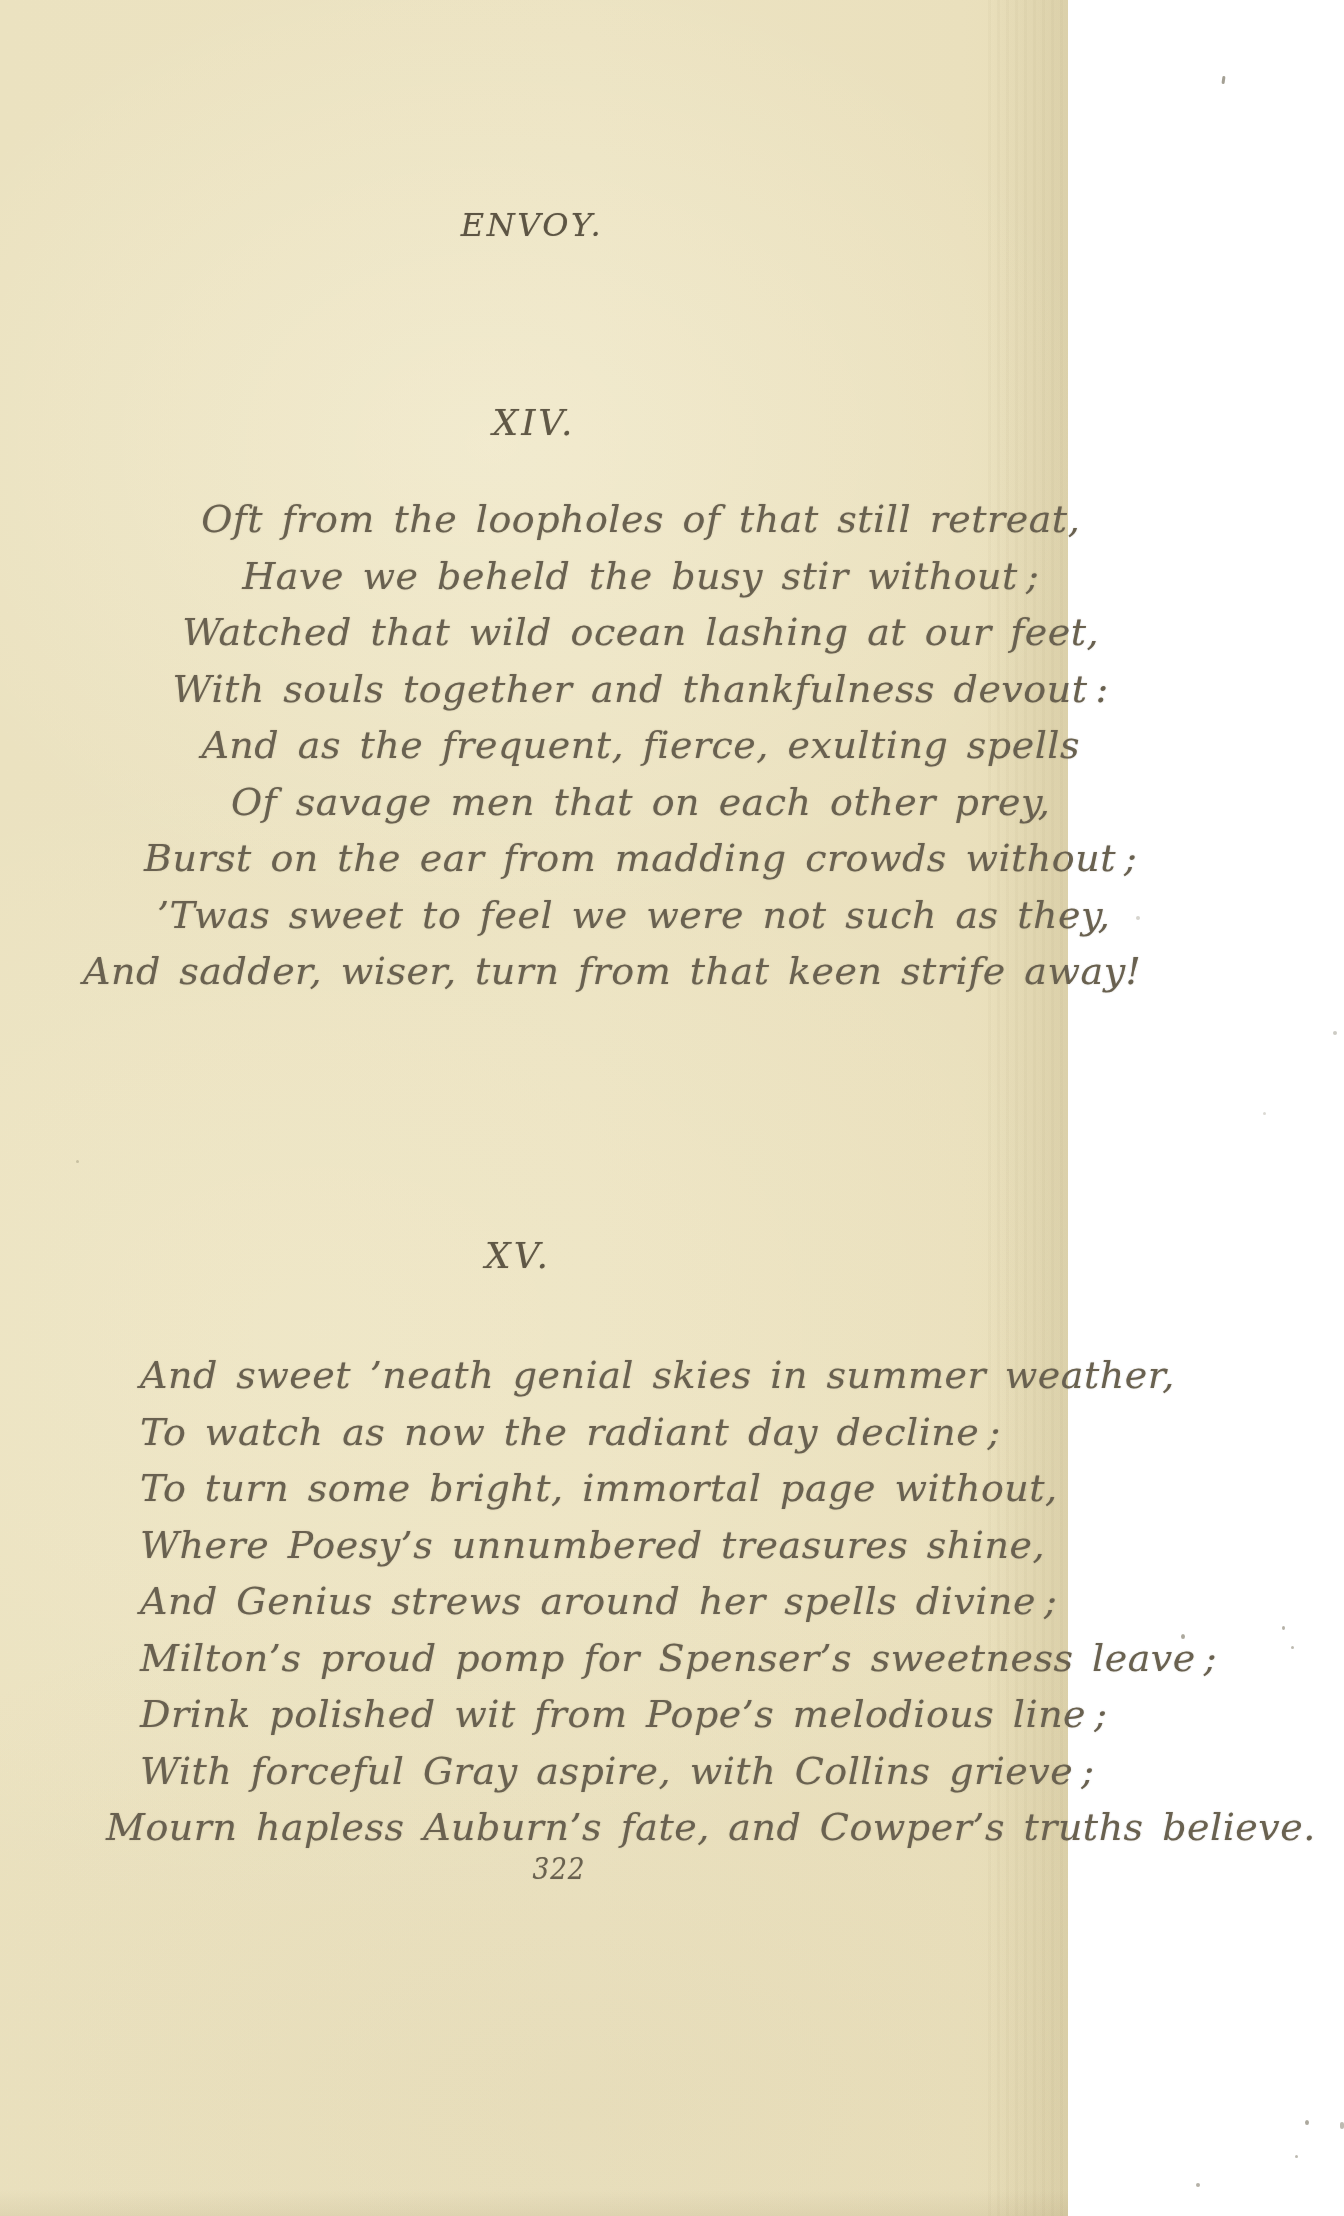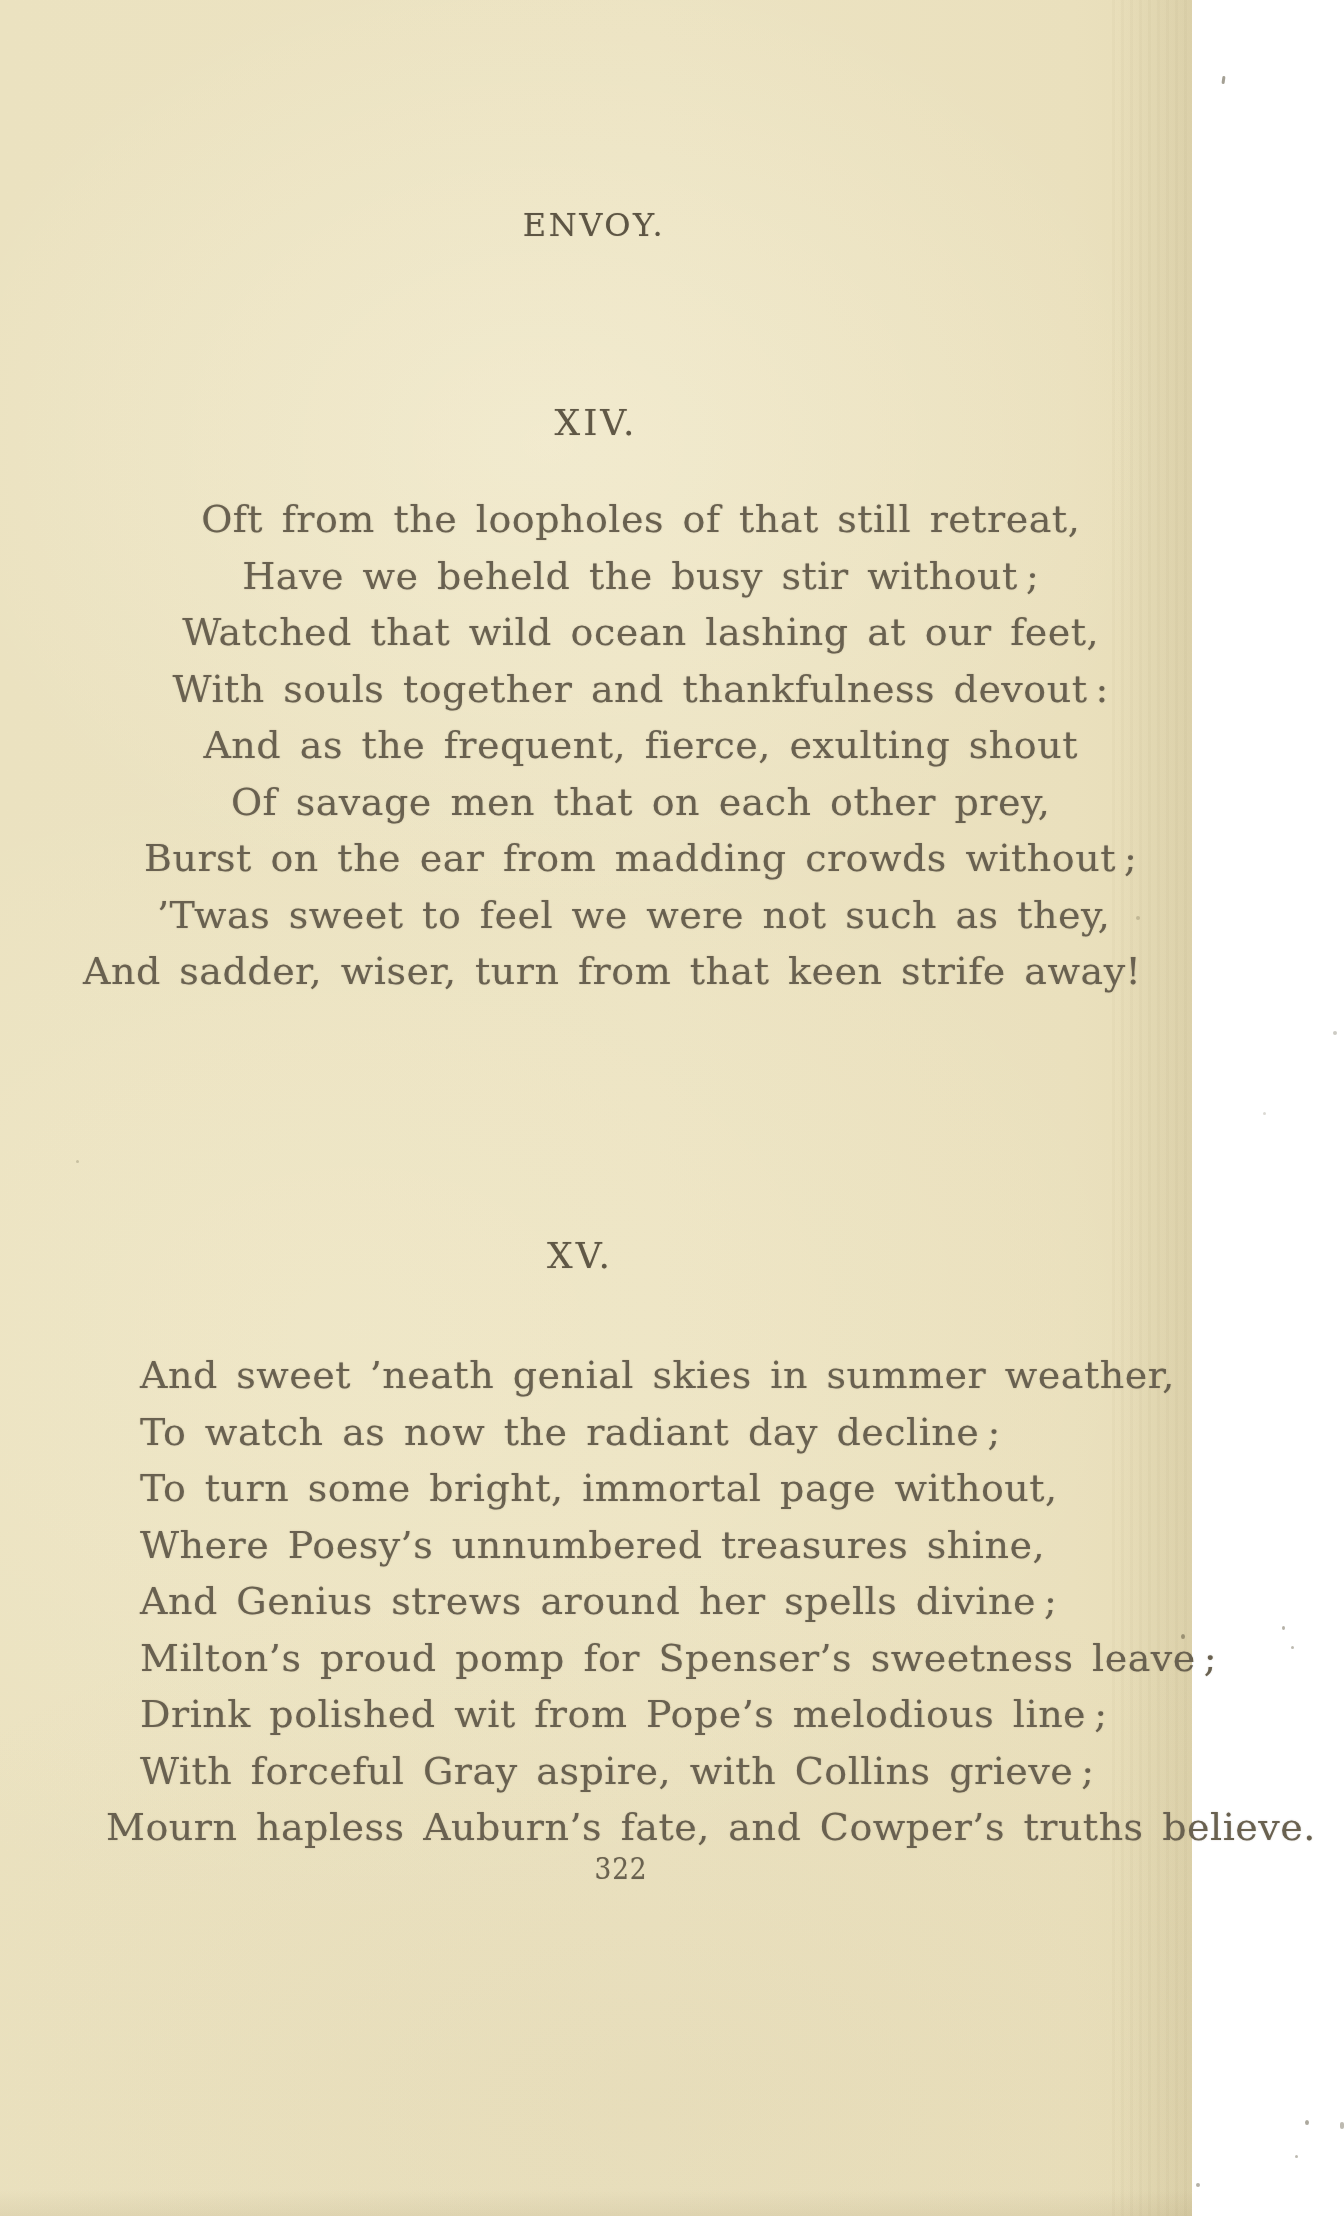--- a/index.html
+++ b/index.html
@@ -3,27 +3,28 @@
 <meta charset="utf-8">
 <style>
   html,body{margin:0;padding:0;}
   body{
     width:1344px;height:2216px;
     font-family:"DejaVu Serif","Liberation Serif",serif;
     overflow:hidden;
   }
   .page{
     position:relative;
-    width:1192px;height:2216px;
+    width:1068px;height:2216px;
     background:
       radial-gradient(ellipse 900px 700px at 46% 20%, rgba(255,252,236,0.30), transparent 70%),
       radial-gradient(ellipse 1100px 800px at 30% 60%, rgba(255,250,228,0.18), transparent 75%),
       radial-gradient(ellipse 1200px 700px at 55% 95%, rgba(185,168,120,0.10), transparent 78%),
       linear-gradient(90deg, #ebe2c0 0%, #ece3c2 55%, #eae0bd 90%, #e7ddb7 100%);
     color:#665e4b;
+    font-style:italic;
   }
   
   .edge-right{
     position:absolute;top:0;right:0;width:80px;height:100%;
     background:
       repeating-linear-gradient(90deg, rgba(150,135,95,0.05) 0 3px, rgba(0,0,0,0) 3px 9px),
       linear-gradient(90deg, rgba(0,0,0,0), rgba(160,145,100,0.08) 45%, rgba(148,131,88,0.14) 100%);
   }
   .edge-bottom{
     position:absolute;bottom:0;left:0;width:100%;height:26px;
@@ -93,21 +94,21 @@
 
   <div class="running-head">ENVOY.</div>
 
   <div class="stanza-number sn-14">XIV.</div>
 
   <div class="stanza s-14">
     <div class="pline">Oft from the loopholes of that still retreat,</div>
     <div class="pline">Have we beheld the busy stir without ;</div>
     <div class="pline">Watched that wild ocean lashing at our feet,</div>
     <div class="pline">With souls together and thankfulness devout :</div>
-    <div class="pline">And as the frequent, fierce, exulting shout</div>
+    <div class="pline">And as the frequent, fierce, exulting spells</div>
     <div class="pline">Of savage men that on each other prey,</div>
     <div class="pline">Burst on the ear from madding crowds without ;</div>
     <div class="pline">’Twas sweet to feel we were not such as they,</div>
     <div class="pline">And sadder, wiser, turn from that keen strife away!</div>
   </div>
 
   <div class="stanza-number sn-15">XV.</div>
 
   <div class="stanza s-15">
     <div class="pline">And sweet ’neath genial skies in summer weather,</div>

